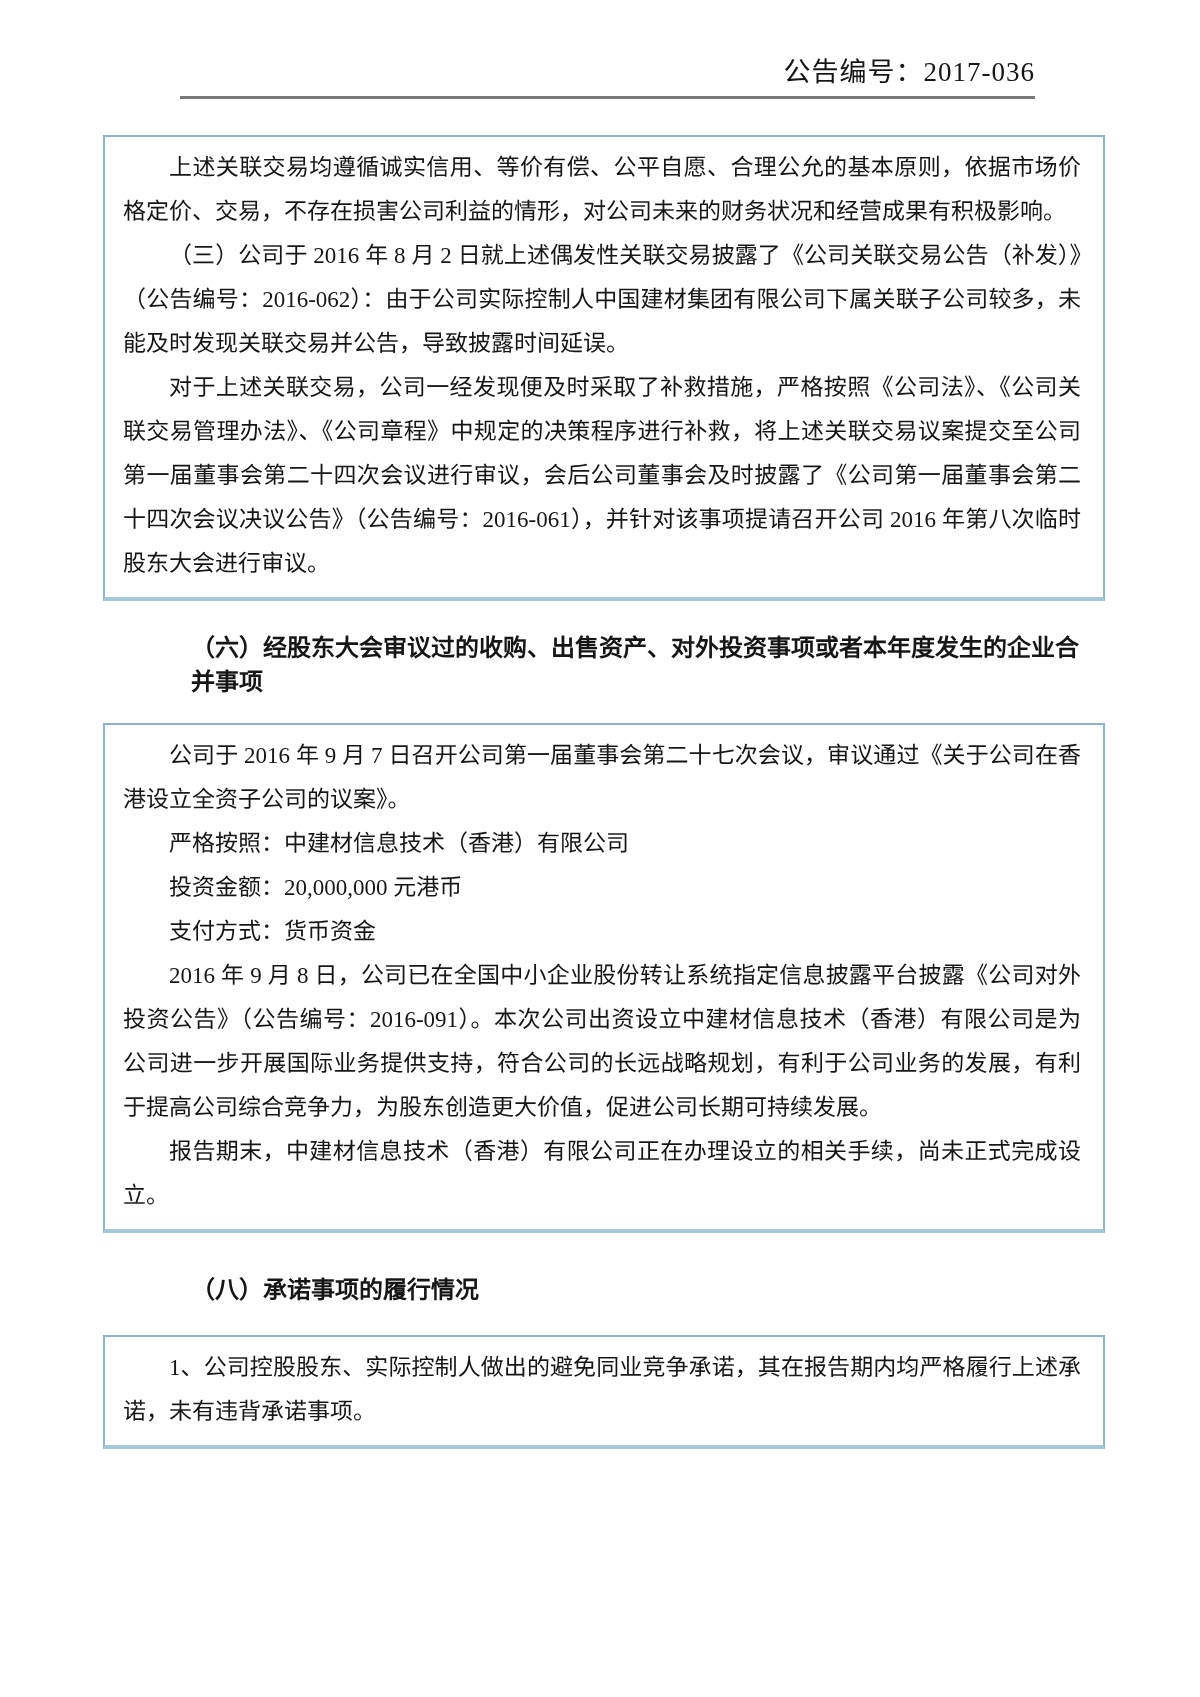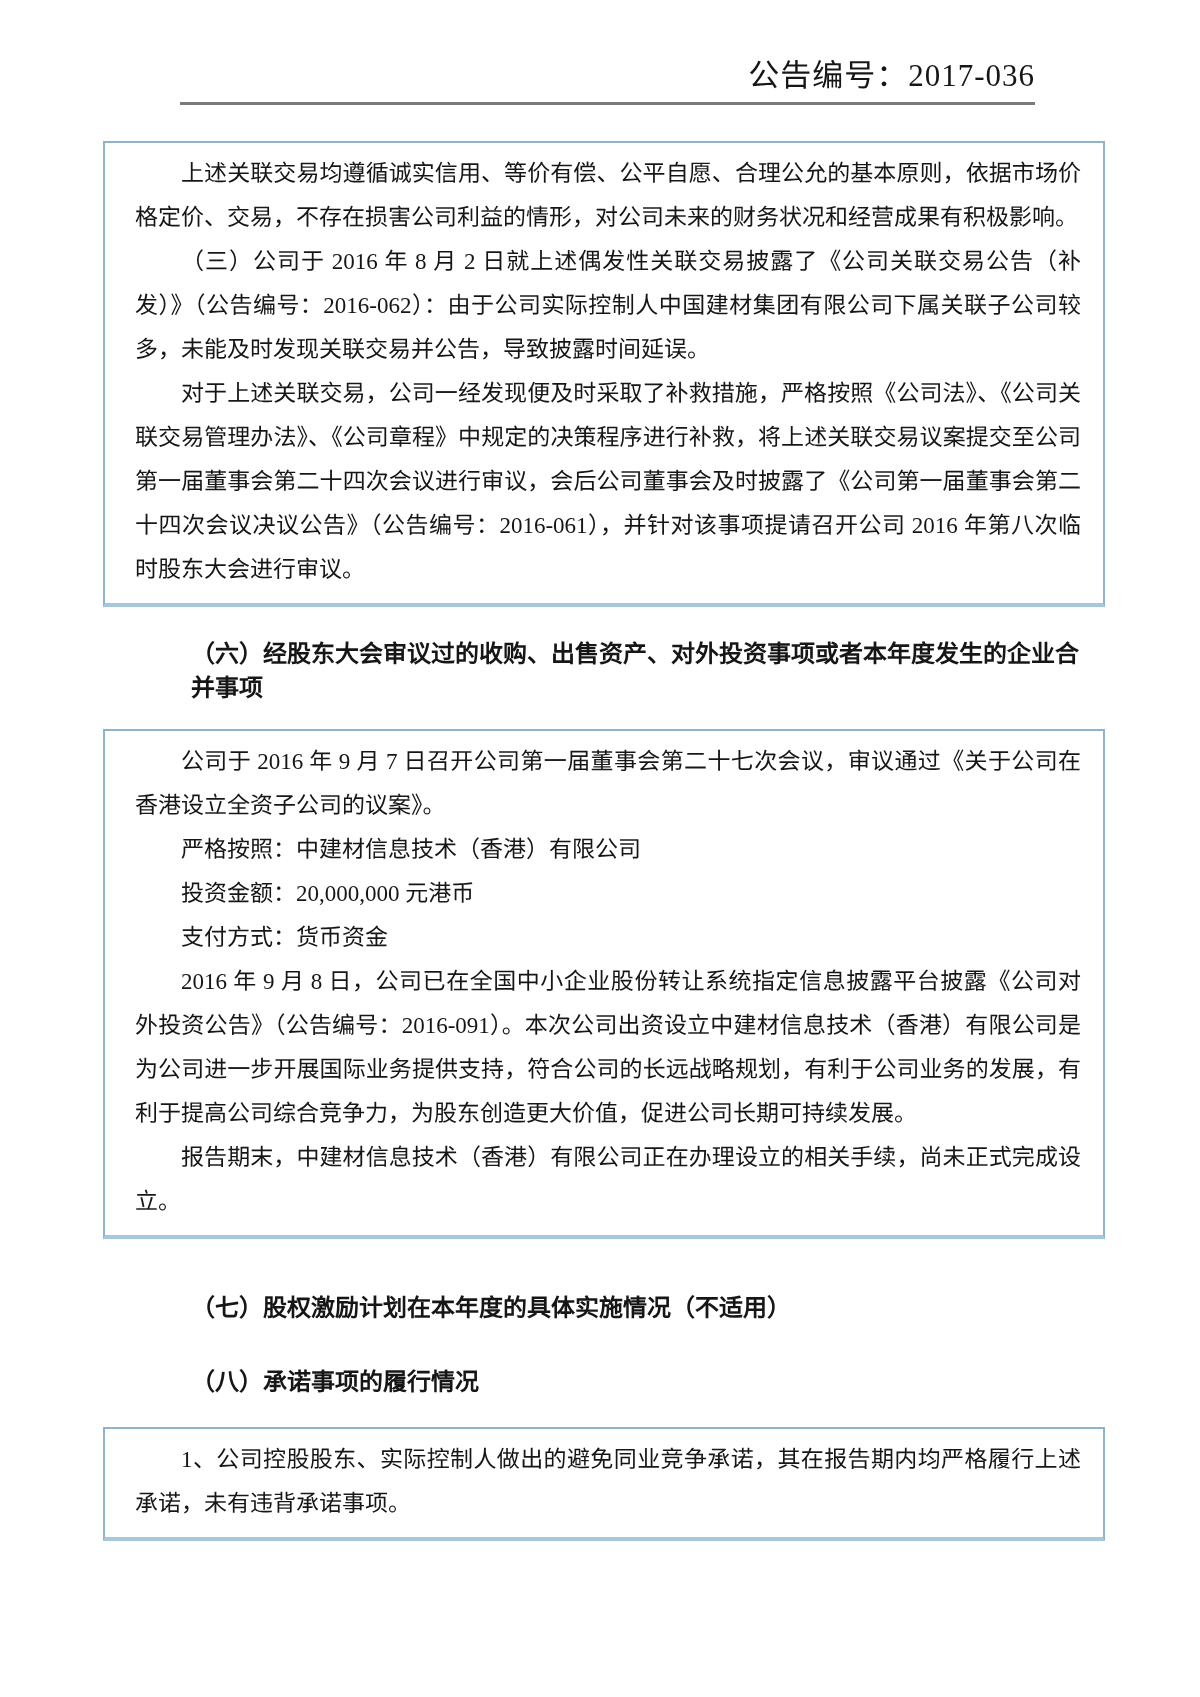--- a/index.html
+++ b/index.html
@@ -21,32 +21,32 @@
     position: relative;
     overflow: hidden;
   }
   .header {
     margin: 50px 165px 0 180px; 
     border-bottom: 3px solid var(--header-rule, #7a7a7a);
     text-align: right;
     padding-bottom: 7px;
   }
   .doc-number {
-    font-size: 31px;
+    font-size: 27px;
     letter-spacing: 1px;
     white-space: nowrap;
   }
   .content {
     margin: 0 95px 0 103px; 
   }
   .text-box {
     border: 2px solid var(--box-border, #8fb3cd);
     border-bottom: 4px solid var(--box-border-bottom, #a6c8dc);
     background: #ffffff;
-    padding: 9px 22px 11px 30px;
+    padding: 9px 22px 11px 18px;
     font-size: 23px;
     line-height: 44px;
     text-align: justify;
   }
   .text-box p {
     margin: 0;
     text-indent: 2em;
   }
   .box-1 { margin-top: 36px; }
   .box-2 { margin-top: 24px; }
@@ -82,21 +82,20 @@
 
   <section class="text-box box-2">
     <p>公司于 2016 年 9 月 7 日召开公司第一届董事会第二十七次会议，审议通过《关于公司在香港设立全资子公司的议案》。</p>
     <p>严格按照：中建材信息技术（香港）有限公司</p>
     <p>投资金额：20,000,000 元港币</p>
     <p>支付方式：货币资金</p>
     <p>2016 年 9 月 8 日，公司已在全国中小企业股份转让系统指定信息披露平台披露《公司对外投资公告》（公告编号：2016-091）。本次公司出资设立中建材信息技术（香港）有限公司是为公司进一步开展国际业务提供支持，符合公司的长远战略规划，有利于公司业务的发展，有利于提高公司综合竞争力，为股东创造更大价值，促进公司长期可持续发展。</p>
     <p>报告期末，中建材信息技术（香港）有限公司正在办理设立的相关手续，尚未正式完成设立。</p>
   </section>
 
-  <h2 class="section-heading heading-7">（七）股权激励计划在本年度的具体实施情况（不适用）</h2>
 
   <h2 class="section-heading heading-8">（八）承诺事项的履行情况</h2>
 
   <section class="text-box box-3">
     <p>1、公司控股股东、实际控制人做出的避免同业竞争承诺，其在报告期内均严格履行上述承诺，未有违背承诺事项。</p>
   </section>
 
 </div>
 
 </body></html>

